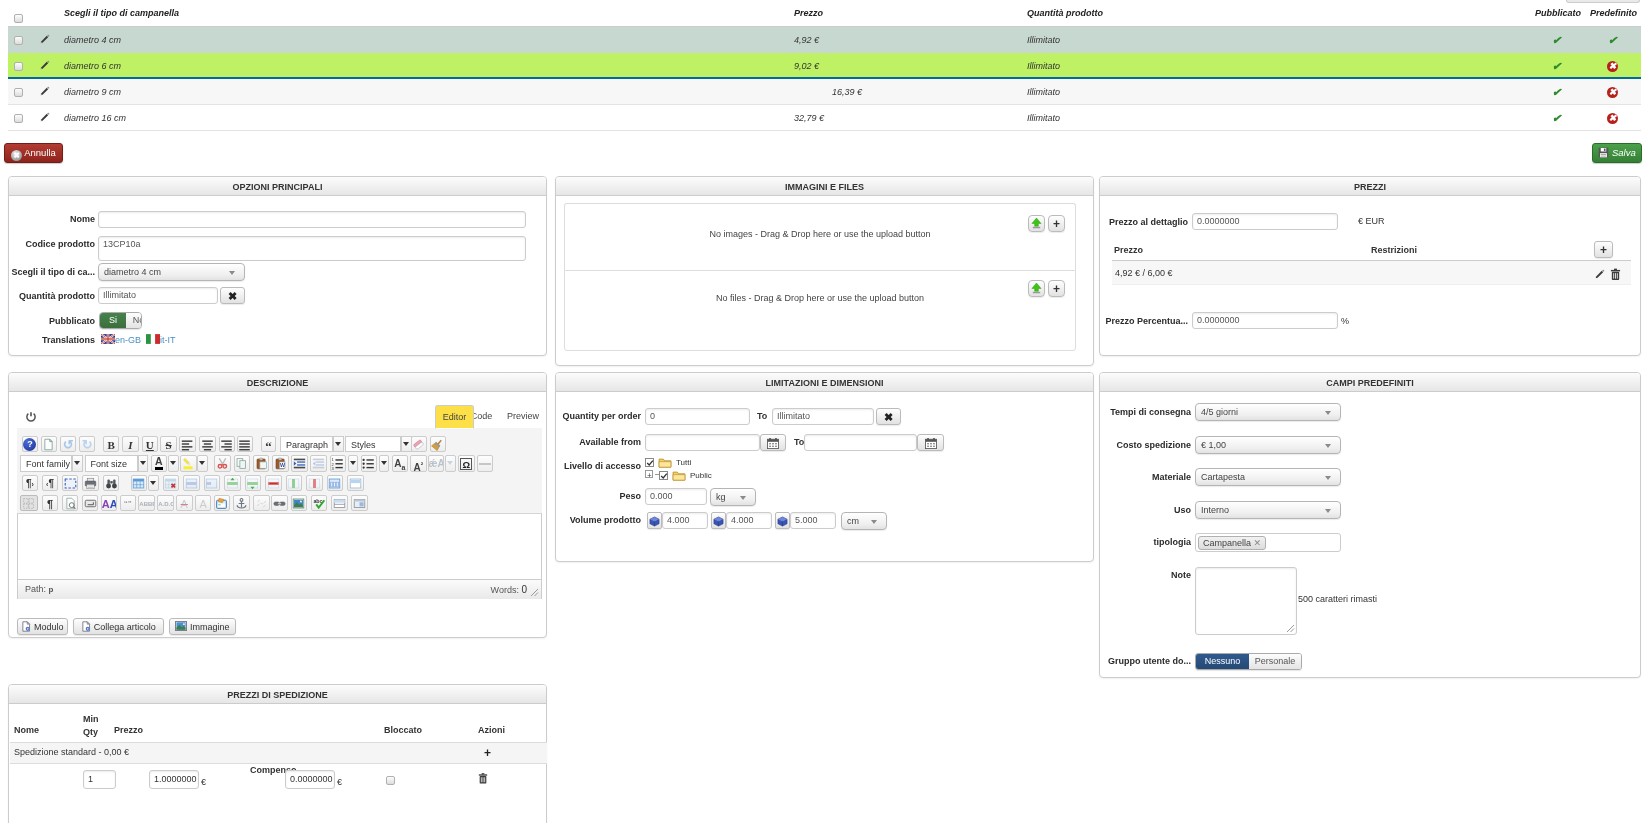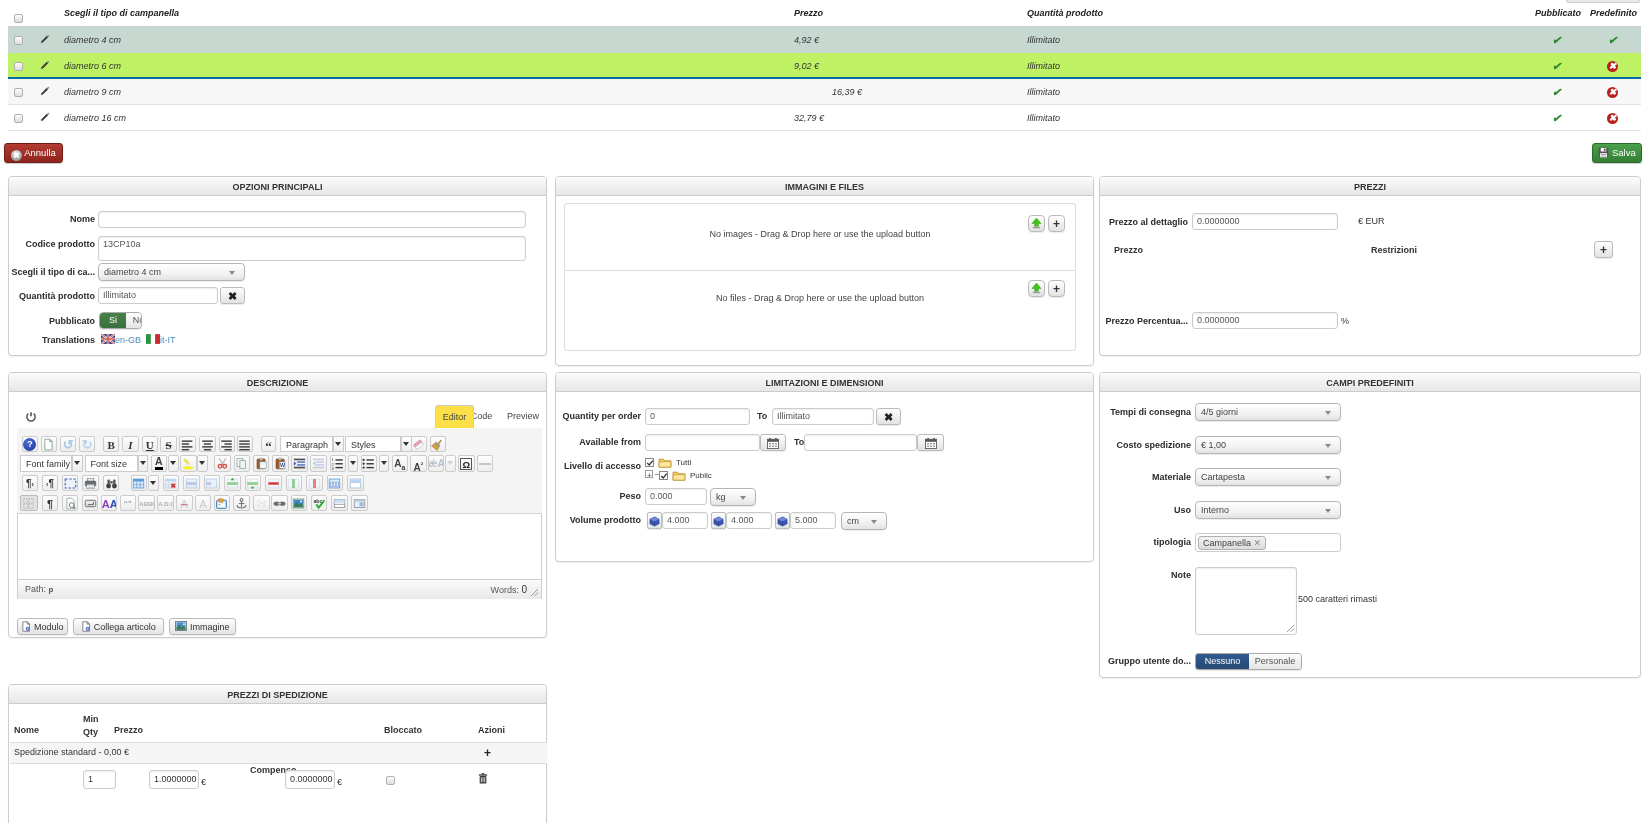--- a/index.html
+++ b/index.html
@@ -9,21 +9,21 @@
 
 .trow{position:absolute;left:8px;width:1633px;height:26px;}
 .cell{position:absolute;top:0;height:36px;line-height:26px;font-size:9px;color:#333;white-space:nowrap;font-style:italic;}
 .hdr .cell{font-weight:bold;color:#222;font-size:9px;}
 .cb{position:absolute;width:9px;height:9px;border:1px solid #b0b0b0;border-radius:2px;background:linear-gradient(#fdfdfd,#dcdcdc);}
 .pencil{position:absolute;width:11px;height:11px;}
 .okc{color:#2e8b2e;font-weight:bold;font-size:11px;}
 .redx{display:inline-block;width:11px;height:11px;border-radius:50%;background:#b7211a;color:#fff;font-size:9px;line-height:11px;text-align:center;font-weight:bold;}
 
 .btn-red{position:absolute;left:4px;top:143px;width:59px;height:20px;border:1px solid #731d17;border-radius:3px;background:linear-gradient(#b23c31,#8e241c);color:#fff;font-size:9.5px;line-height:18px;text-align:center;box-shadow:0 1px 1px rgba(0,0,0,.2);white-space:nowrap;}
-.btn-green{position:absolute;left:1592px;top:143px;width:50px;height:20px;border:1px solid #2a6d2a;border-radius:3px;background:linear-gradient(#4ba14b,#357f35);color:#fff;font-size:9.5px;line-height:18px;text-align:center;box-shadow:0 1px 1px rgba(0,0,0,.2);white-space:nowrap;}
+.btn-green{position:absolute;left:1592px;top:143px;width:50px;height:20px;border:1px solid #2a6d2a;border-radius:3px;background:linear-gradient(#4ba14b,#357f35);color:#fff;font-size:9.5px;line-height:18px;text-align:center;box-shadow:0 1px 1px rgba(0,0,0,.2);white-space:nowrap;font-style:italic;}
 
 .panel{position:absolute;border:1px solid #ccc;border-radius:4px;background:#fff;box-shadow:0 1px 2px rgba(0,0,0,.06);}
 .phead{height:19px;line-height:20px;text-align:center;font-weight:bold;font-size:9px;color:#333;background:linear-gradient(#fcfcfc,#e6e6e6);border-bottom:1px solid #ccc;border-radius:3px 3px 0 0;}
 .lbl{position:absolute;font-weight:bold;font-size:9px;color:#2b2b2b;text-align:right;white-space:nowrap;}
 .inp{position:absolute;border:1px solid #ccc;border-radius:3px;background:#fff;font-size:9px;color:#555;padding:0 4px;box-shadow:inset 0 1px 2px rgba(0,0,0,.08);line-height:15px;white-space:nowrap;}
 .sel{position:absolute;border:1px solid #b5b5b5;border-radius:4px;background:linear-gradient(#ffffff,#efefef 70%,#e2e2e2);font-size:9px;color:#444;padding:0 5px;line-height:16px;box-shadow:0 1px 1px rgba(0,0,0,.08);white-space:nowrap;}
 .sel:after{content:"";position:absolute;right:9px;top:7px;border-left:3.5px solid transparent;border-right:3.5px solid transparent;border-top:4.5px solid #8a8a8a;}
 .gbtn{position:absolute;border:1px solid #bbb;border-radius:3px;background:linear-gradient(#fefefe,#e2e2e2);text-align:center;box-shadow:0 1px 1px rgba(0,0,0,.08);white-space:nowrap;font-size:9px;}
 .txt{position:absolute;white-space:nowrap;font-size:9px;color:#333;}
 a.lnk{color:#4a8fc2;text-decoration:none;font-size:9px;}
@@ -163,20 +163,33 @@
     </div>
   </div>
   <div class="panel" style="left:1099px;top:176px;width:542px;height:180px;">
     <div class="phead">PREZZI</div>
     <span class="lbl" style="left:0;top:40px;width:88px;">Prezzo al dettaglio</span>
     <span class="inp" style="left:92px;top:36px;width:146px;height:17px;">0.0000000</span>
     <span class="txt" style="left:258px;top:39px;">€ EUR</span>
     <span class="txt" style="left:14px;top:68px;font-weight:bold;">Prezzo</span>
     <span class="txt" style="left:271px;top:68px;font-weight:bold;">Restrizioni</span>
     <span class="gbtn" style="left:494px;top:64px;width:19px;height:17px;font-weight:bold;font-size:12px;line-height:16px;color:#333;">+</span>
+    <div class="abs" style="left:12px;top:83px;width:519px;height:25px;background:#f7f7f7;border-top:1px solid #ccc;border-bottom:1px solid #eee;">
+      <span class="txt" style="left:3px;top:7px;">4,92 € / 6,00 €</span>
+      <svg class="abs" style="left:482px;top:8px;" width="11" height="11" viewBox="0 0 16 16">
+          <path d="M2.5 13.5 L3.2 10.8 L11.3 2.7 L13.3 4.7 L5.2 12.8 Z" fill="#3b3b3b"></path>
+          <path d="M11.9 2.1 L12.9 1.1 Q13.3 0.8 13.8 1.2 L14.8 2.2 Q15.2 2.7 14.9 3.1 L13.9 4.1 Z" fill="#8a8a8a"></path>
+        </svg>
+      <svg class="abs" style="left:498px;top:7px;" width="11" height="13" viewBox="0 0 12 14">
+          <rect x="2" y="4" width="8" height="9" rx="1" fill="#3b3b3b"></rect>
+          <rect x="1" y="2" width="10" height="1.6" fill="#3b3b3b"></rect>
+          <rect x="4.4" y="0.6" width="3.2" height="1.6" fill="#3b3b3b"></rect>
+          <path d="M4 5.5 V11.5 M6 5.5 V11.5 M8 5.5 V11.5" stroke="#fff" stroke-width=".9"></path>
+        </svg>
+    </div>
     <span class="lbl" style="left:0;top:139px;width:88px;">Prezzo Percentua...</span>
     <span class="inp" style="left:92px;top:135px;width:146px;height:17px;">0.0000000</span>
     <span class="txt" style="left:241px;top:139px;">%</span>
   </div>
   <div class="panel" style="left:8px;top:372px;width:539px;height:266px;">
     <div class="phead">DESCRIZIONE</div>
 
     <svg class="abs" style="left:16px;top:38px;" width="12" height="12" viewBox="0 0 16 16">
         <path d="M8 1.5 V7" stroke="#555" stroke-width="2.2" fill="none"></path>
         <path d="M4.5 3.6 A5.5 5.5 0 1 0 11.5 3.6" stroke="#555" stroke-width="2" fill="none"></path>

